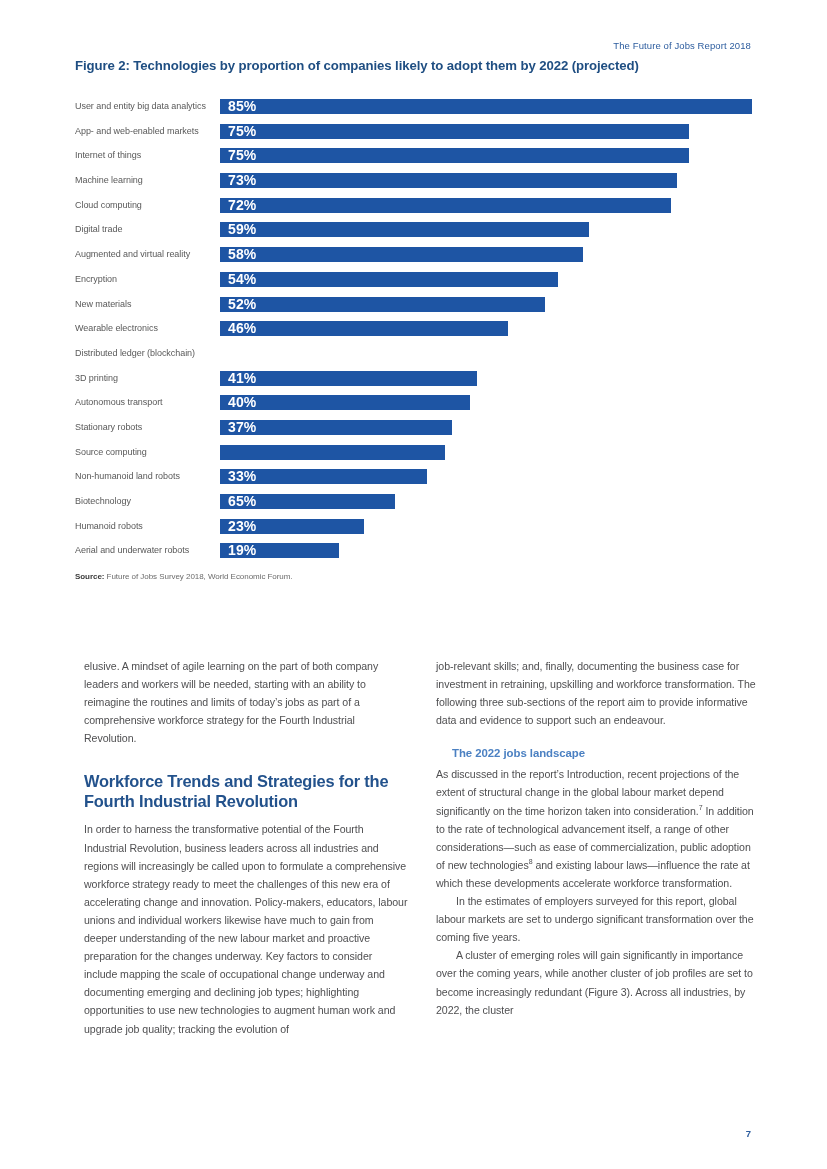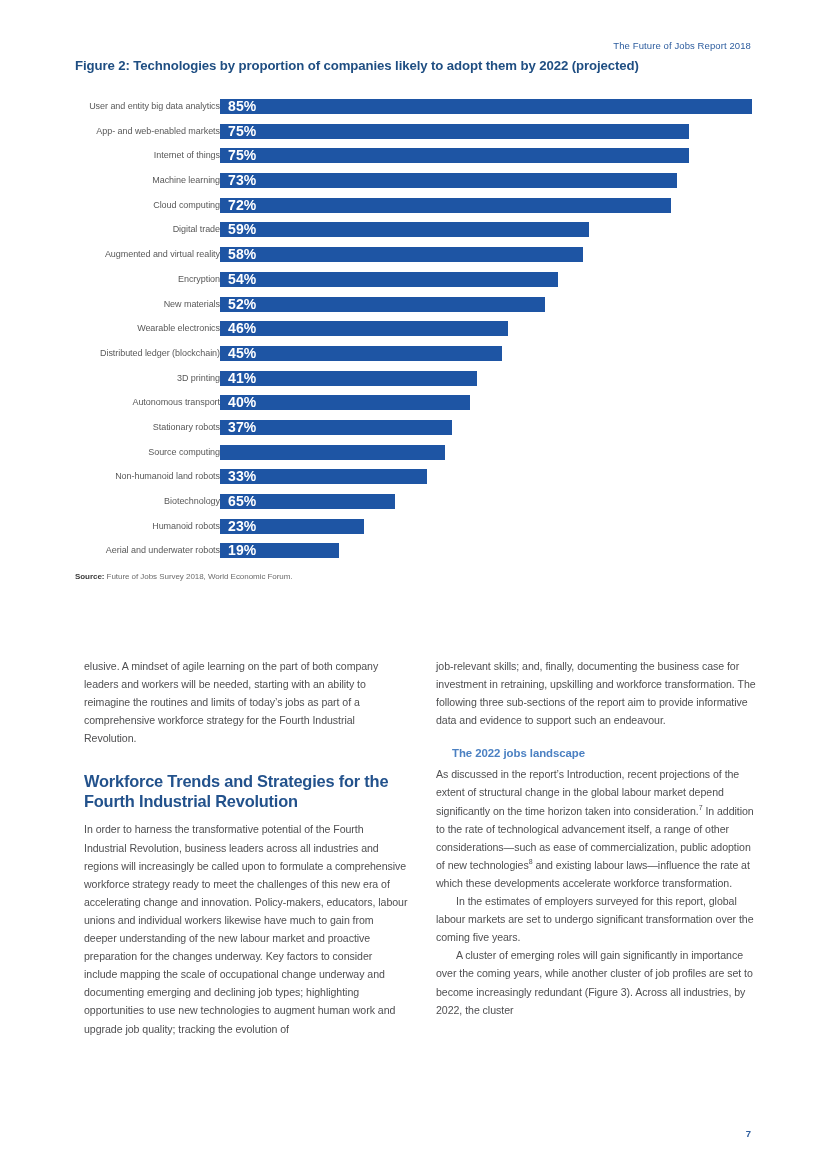--- a/index.html
+++ b/index.html
@@ -45,21 +45,21 @@
 
   .chart { position: relative; }
   .bar-row {
     display: flex;
     align-items: center;
     height: 15px;
     margin-bottom: 9.7px;
   }
   .bar-label {
     width: 145px;
-    text-align: right;
+    text-align: left;
     font-size: 9px;
     color: #595959;
     white-space: nowrap;
     line-height: 15px;
     letter-spacing: -0.05px;
   }
   .bar-track {
     flex: 1;
     position: relative;
     height: 15px;
@@ -216,24 +216,20 @@
         </div>
         <div class="bar-row">
           <div class="bar-label">Wearable electronics</div>
           <div class="bar-track">
             <div class="bar-fill" style="width: 287.906px; background: rgb(30, 85, 164);"></div>
             <div class="bar-value" style="color: rgb(255, 255, 255);">46%</div>
           </div>
         </div>
         <div class="bar-row">
           <div class="bar-label">Distributed ledger (blockchain)</div>
-          <div class="bar-track">
-            <div class="bar-fill" style="width: 281.647px; background: rgb(30, 85, 164);"></div>
-            <div class="bar-value" style="color: rgb(255, 255, 255);">45%</div>
-          </div>
         </div>
         <div class="bar-row">
           <div class="bar-label">3D printing</div>
           <div class="bar-track">
             <div class="bar-fill" style="width: 256.612px; background: rgb(30, 85, 164);"></div>
             <div class="bar-value" style="color: rgb(255, 255, 255);">41%</div>
           </div>
         </div>
         <div class="bar-row">
           <div class="bar-label">Autonomous transport</div>

